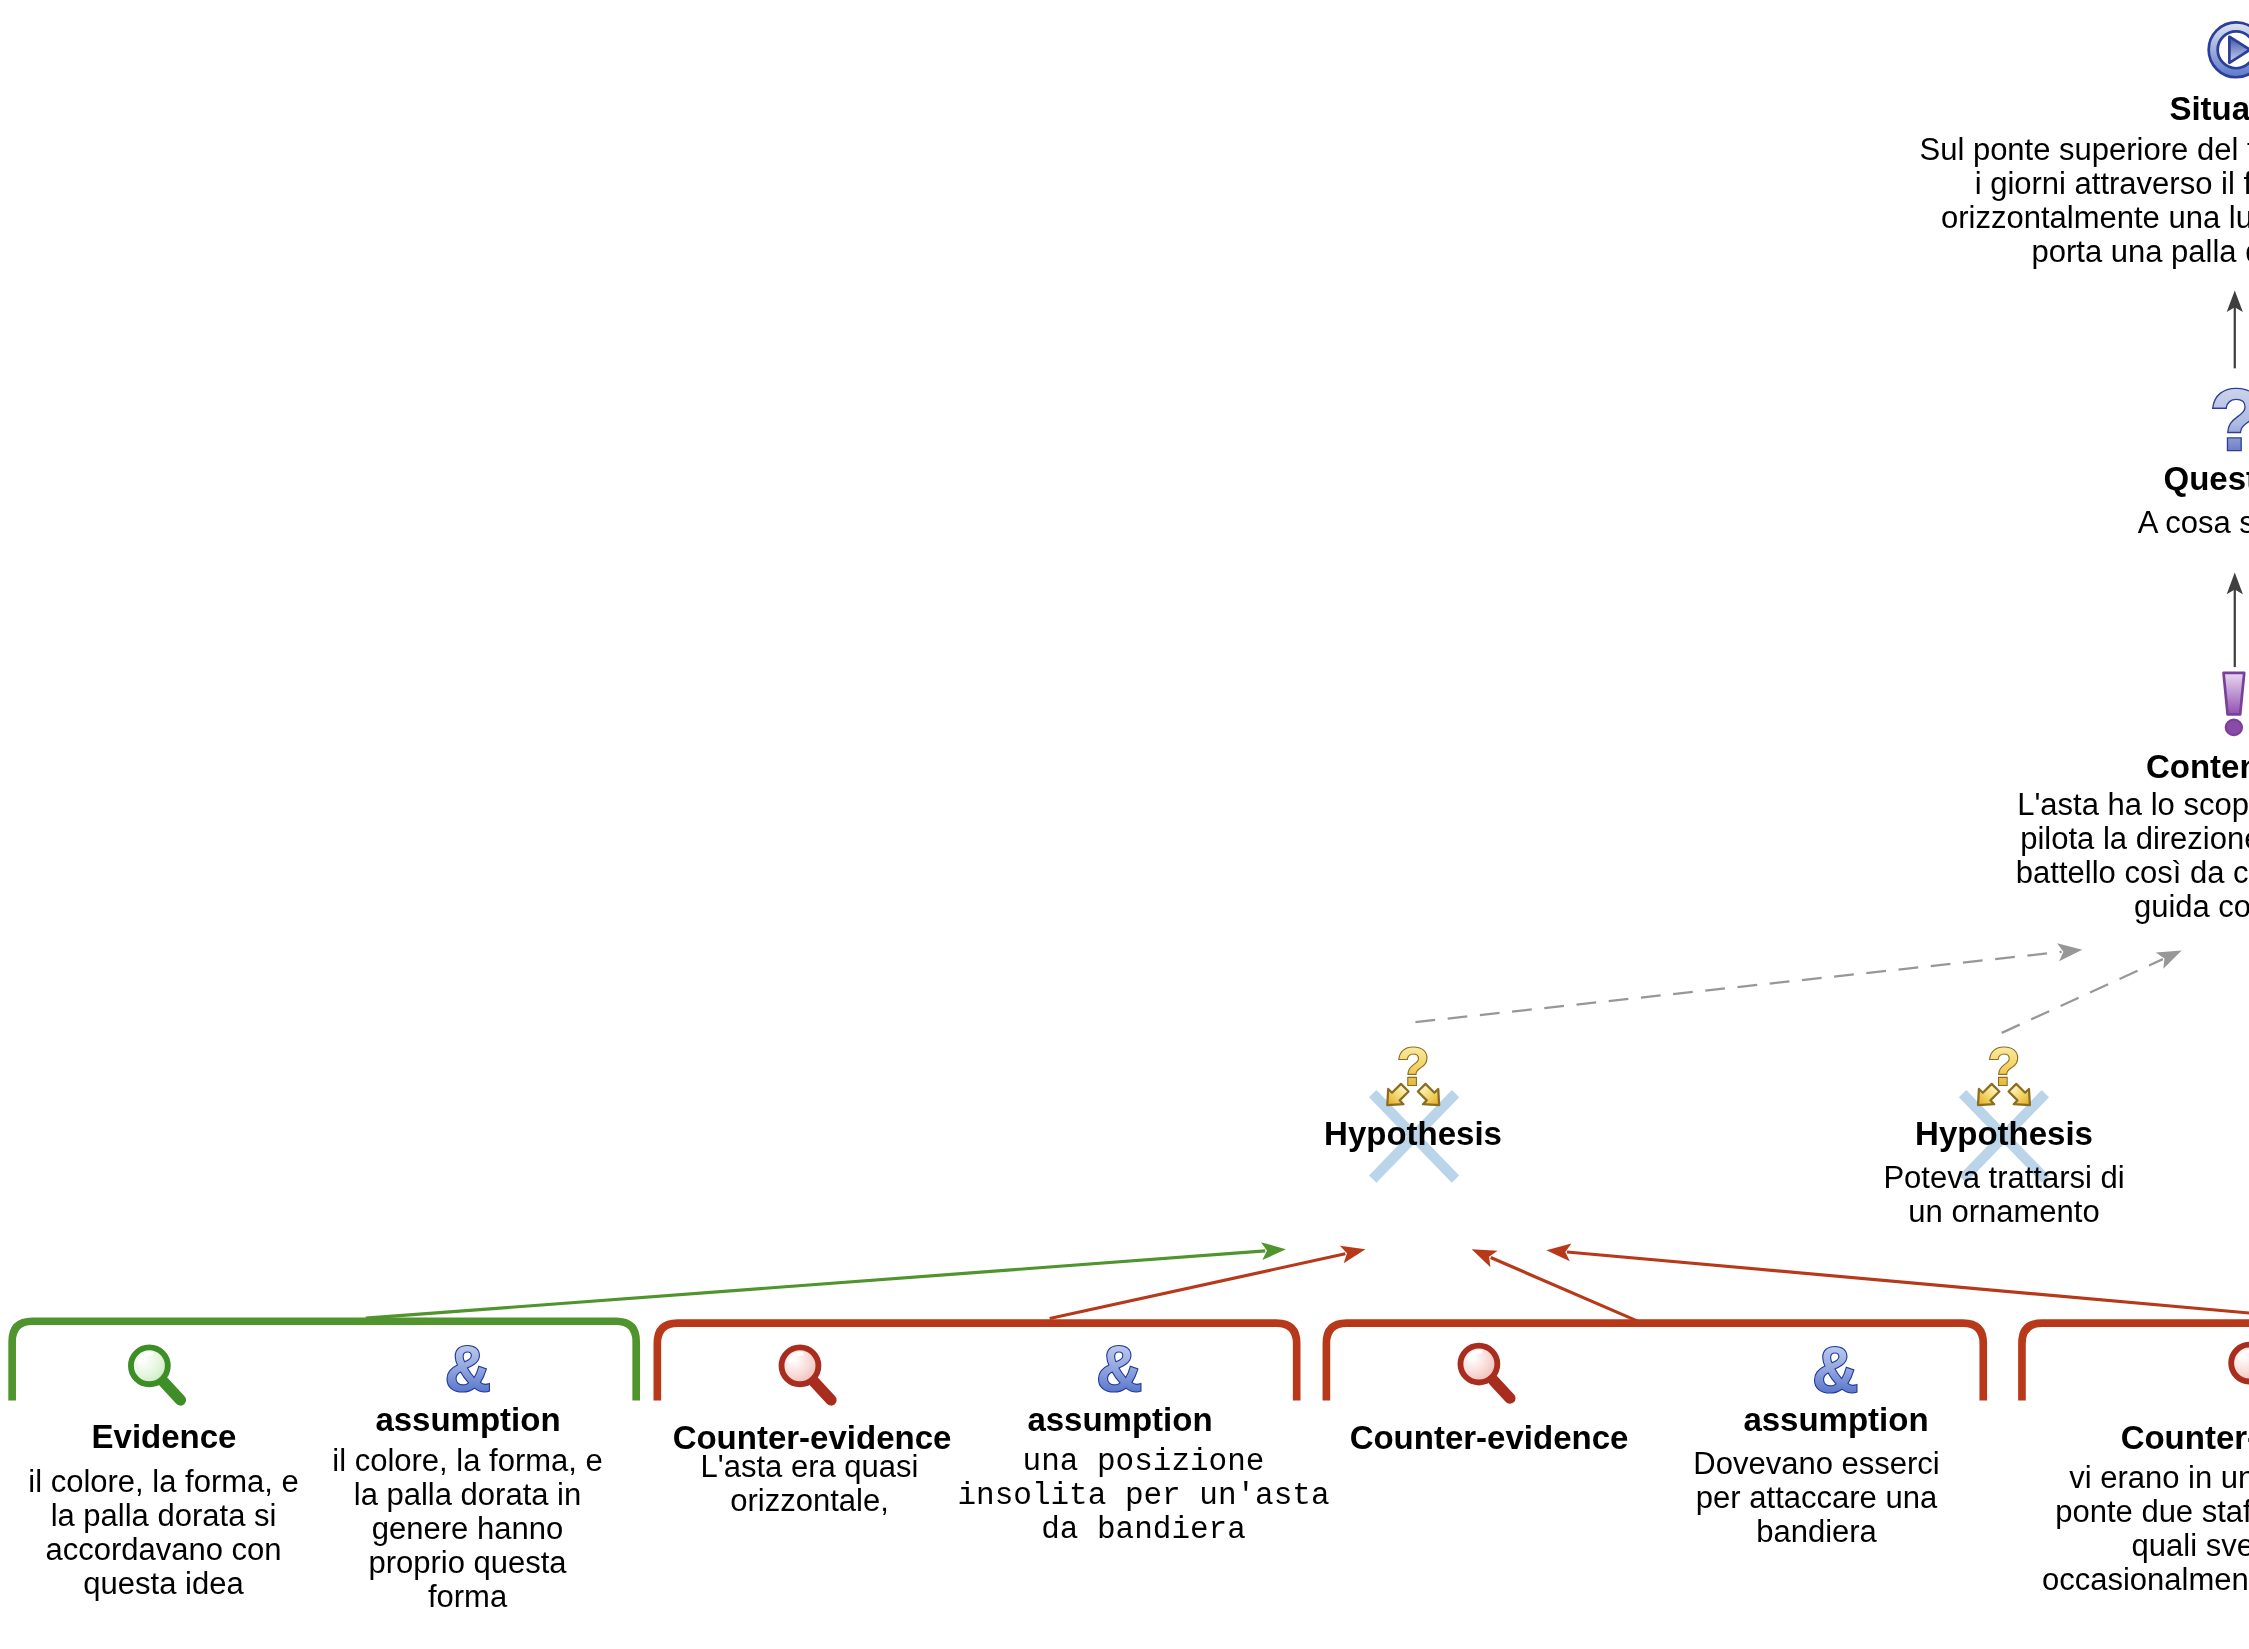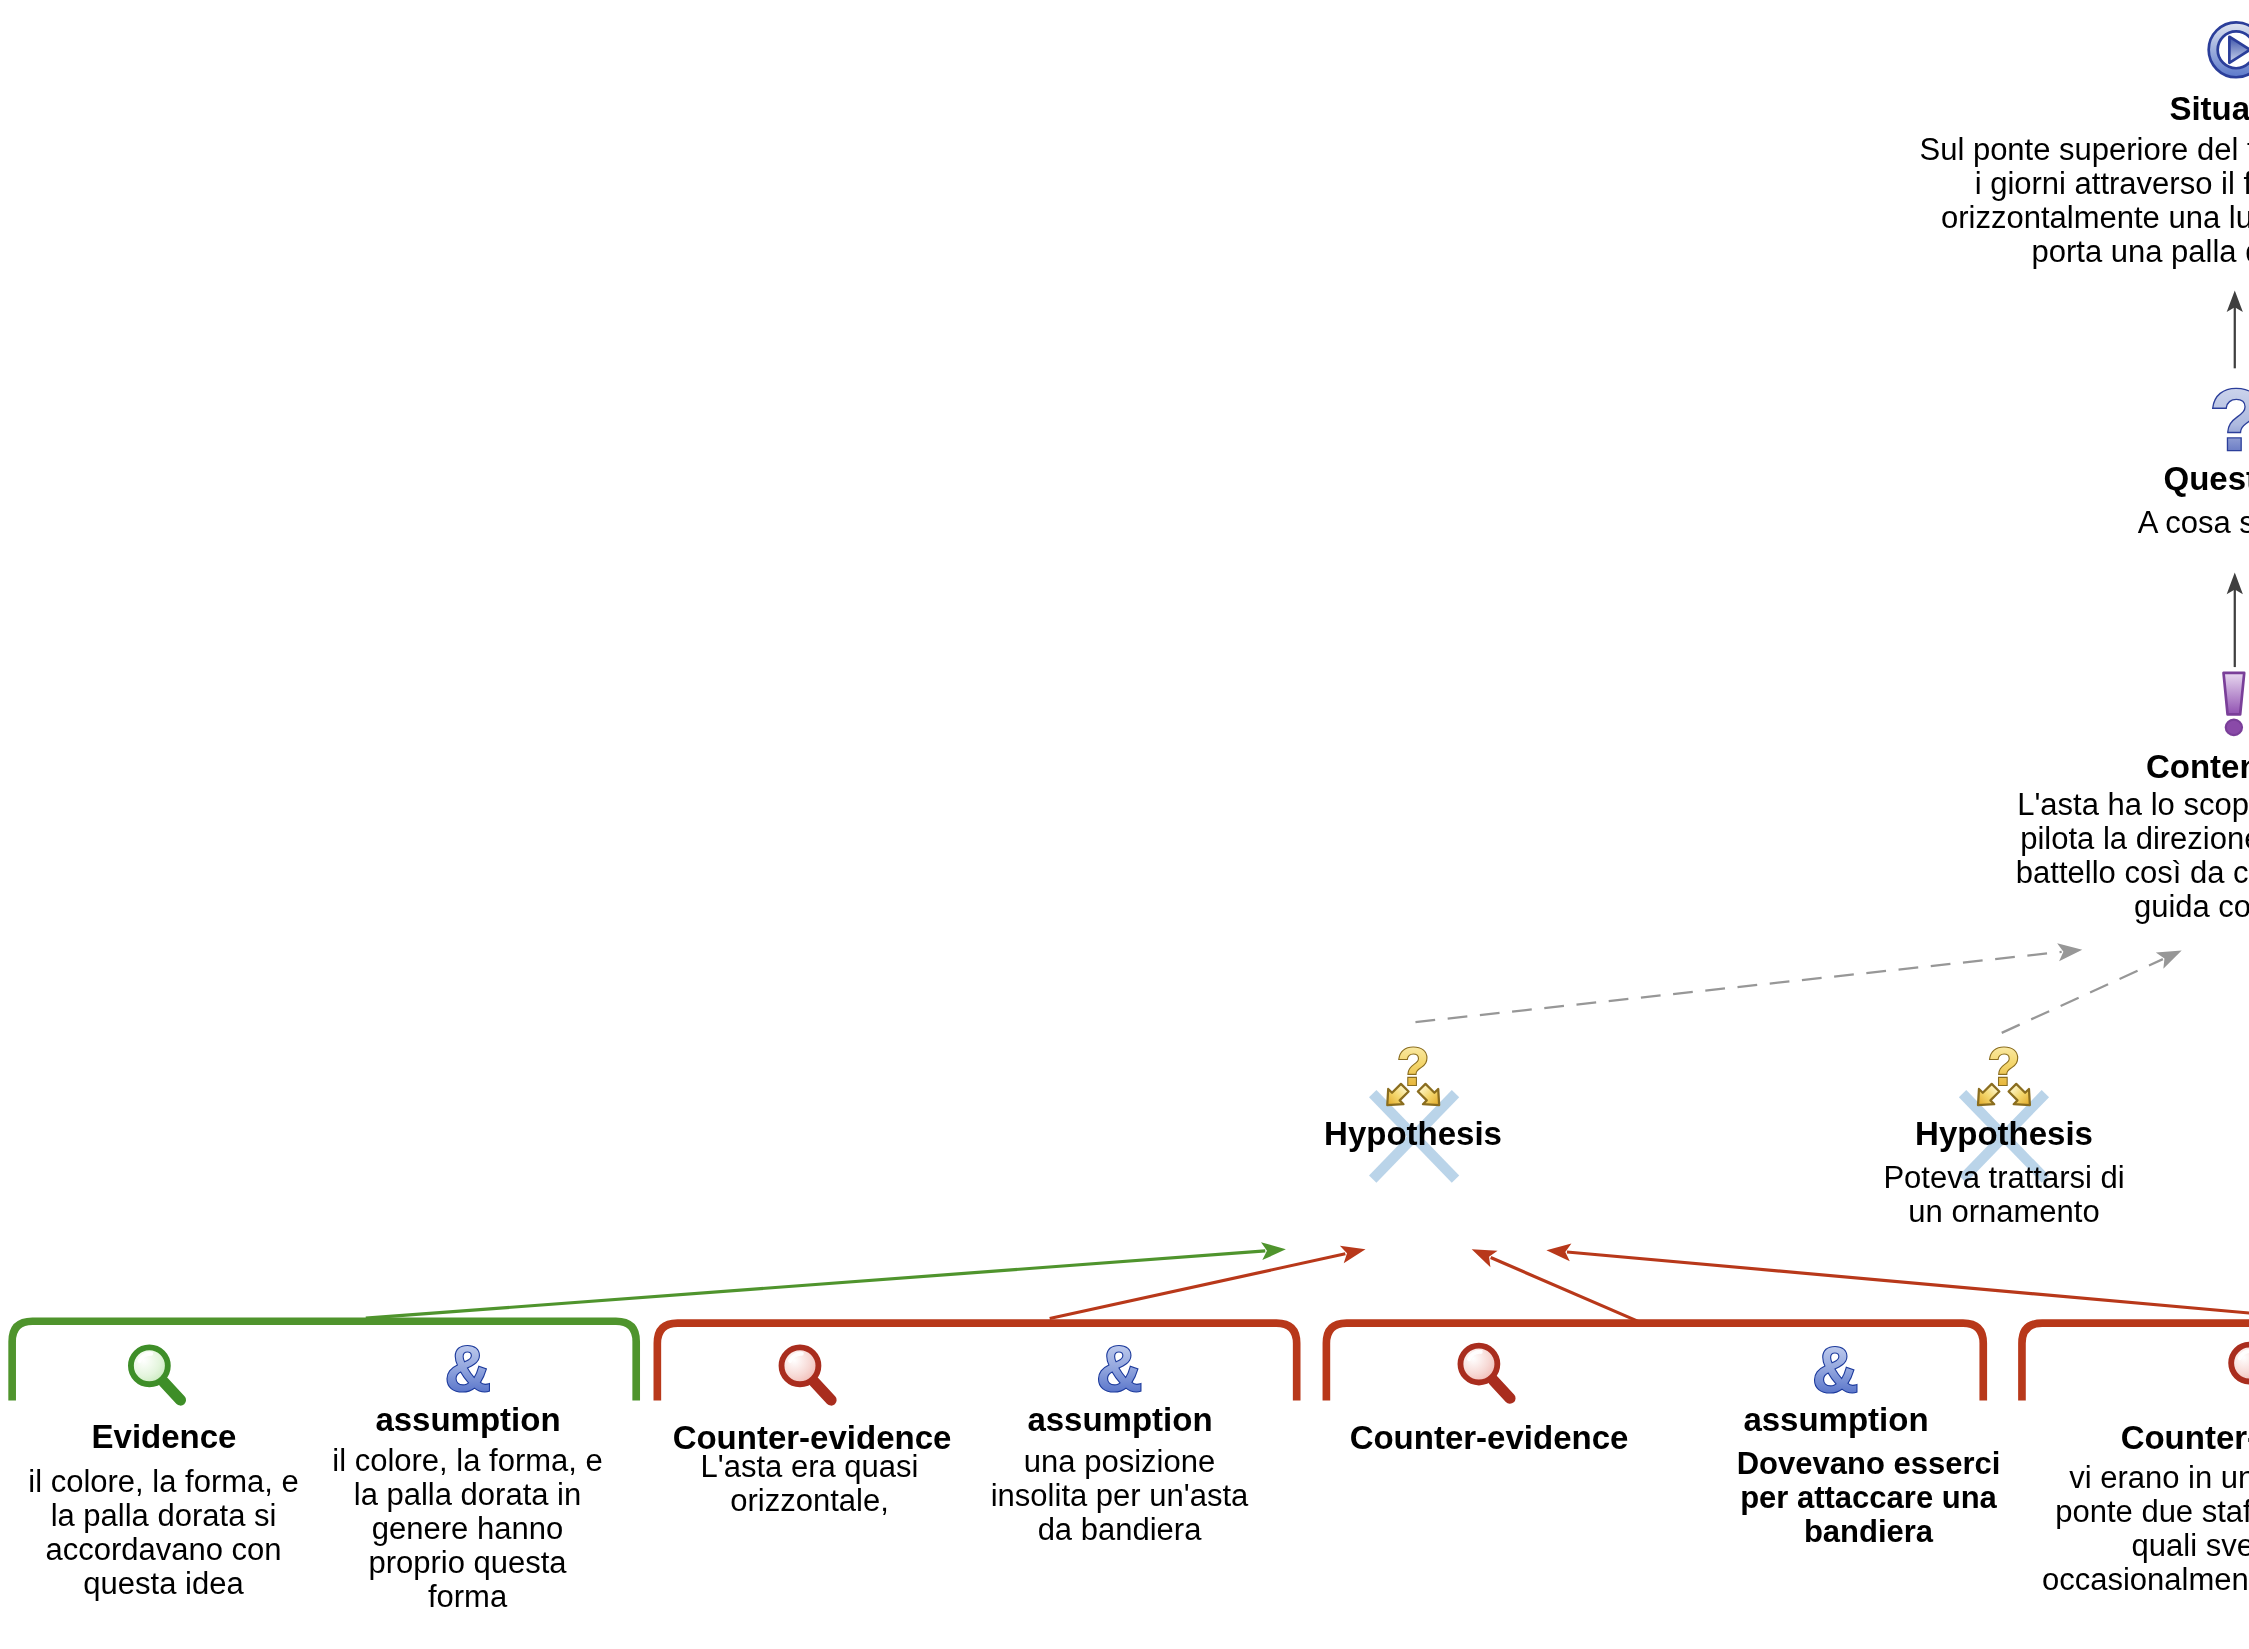--- a/index.html
+++ b/index.html
@@ -151,18 +151,18 @@
 
 <div class="t body" style="left:1880px;top:133px;width:720px;">Sul ponte superiore del ferryboat sul quale tutti<br>i giorni attraverso il fiume sporge quasi<br>orizzontalmente una lunga asta bianca, che<br>porta una palla dorata in cima.</div>
 <div class="t body" style="left:1875px;top:506px;width:720px;">A cosa serve?</div>
 <div class="t body" style="left:1873px;top:788px;width:720px;">L'asta ha lo scopo di indicare al<br>pilota la direzione di marcia del<br>battello così da consentirgli una<br>guida corretta.</div>
 <div class="t body" style="left:1644px;top:1161px;width:720px;">Poteva trattarsi di<br>un ornamento</div>
 <div class="t body" style="left:2162px;top:1161px;width:720px;">Era l'antenna del<br>telegrafo</div>
 
 <div class="t body" style="left:-39px;top:1465px;width:405px;">il colore, la forma, e<br>la palla dorata si<br>accordavano con<br>questa idea</div>
 <div class="t body" style="left:265px;top:1444px;width:405px;">il colore, la forma, e<br>la palla dorata in<br>genere hanno<br>proprio questa<br>forma</div>
 <div class="t body" style="left:607px;top:1450px;width:405px;">L'asta era quasi<br>orizzontale,</div>
-<div class="t body" style="left:917px;top:1445px;width:405px;">una posizione<br>insolita per un'asta<br>da bandiera</div>
-<div class="t body" style="left:1666px;top:1447px;width:405px;font-weight:bold;">Dovevano esserci<br>per attaccare una<br>bandiera</div>
+<div class="t body" style="left:941px;top:1445px;width:405px;font-family:Liberation Mono, monospace;">una posizione<br>insolita per un'asta<br>da bandiera</div>
+<div class="t body" style="left:1614px;top:1447px;width:405px;">Dovevano esserci<br>per attaccare una<br>bandiera</div>
 <div class="t body" style="left:1990px;top:1461px;width:540px;">vi erano in un'altra parte del<br>ponte due staffe verticali dalle<br>quali sventolavano<br>occasionalmente delle bandiere</div>
 
 </div>
 
 
 </body></html>

